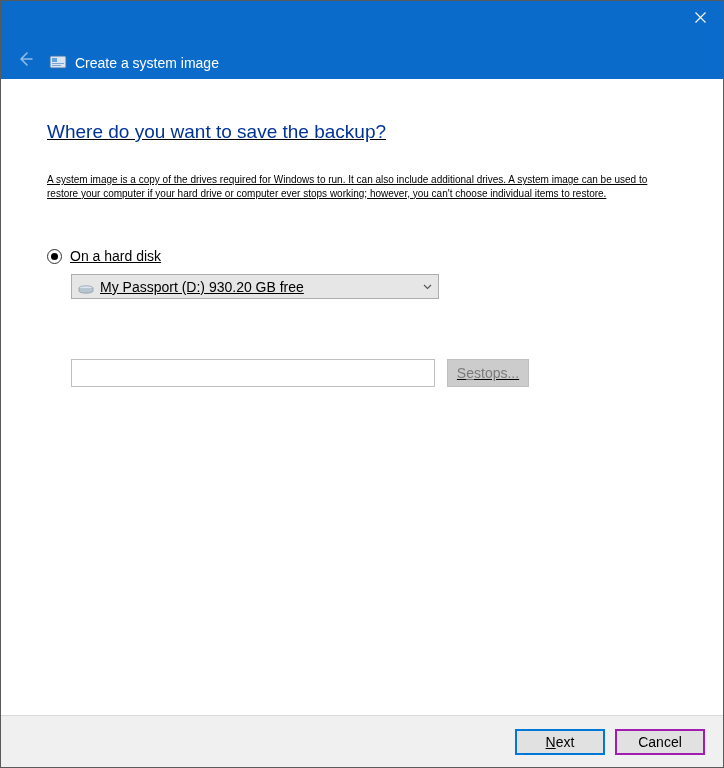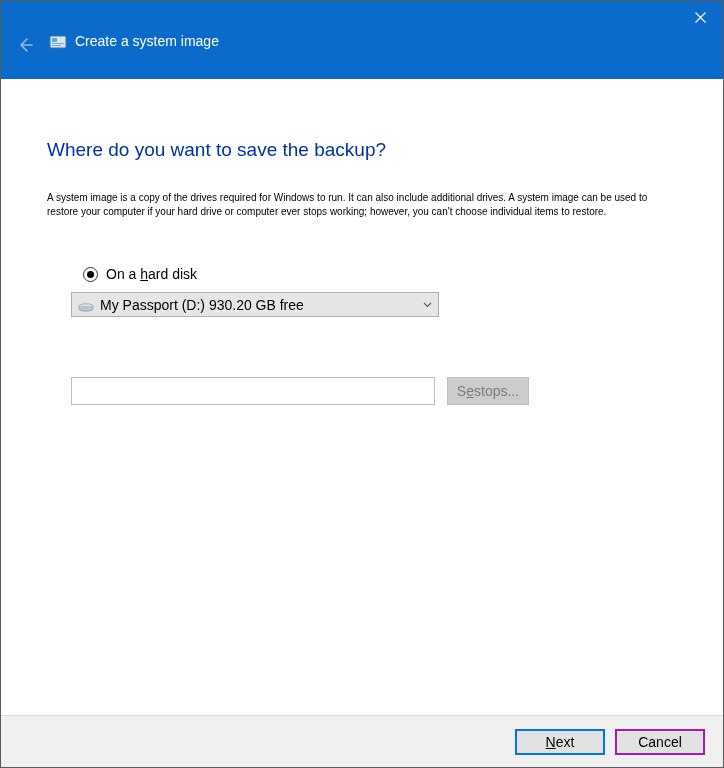--- a/index.html
+++ b/index.html
@@ -3,32 +3,32 @@
 <meta charset="utf-8">
 <style>
   * { box-sizing: border-box; }
   html, body { margin: 0; padding: 0; height: 100%; font-family: "Segoe UI", Tahoma, sans-serif; font-size: 14px; color: #000; }
   .window { width: 724px; height: 768px; background: #fff; display: flex; flex-direction: column; border: 1px solid #5a5a5a; }
 
   .titlebar { background: #0a6bcb; height: 32px; display: flex; align-items: center; justify-content: flex-end; }
   .titlebar-close { width: 46px; height: 32px; display: flex; align-items: center; justify-content: center; color: #fff; cursor: pointer; }
   .titlebar-close svg { width: 11px; height: 11px; }
 
-  .headerbar { background: #0a6bcb; height: 46px; display: flex; align-items: flex-start; padding: 0 10px 8px 12px; }
+  .headerbar { background: #0a6bcb; height: 46px; display: flex; align-items: flex-end; padding: 0 10px 8px 12px; }
   .back-arrow { width: 24px; height: 24px; display: flex; align-items: center; justify-content: center; color: rgba(255,255,255,0.6); margin-right: 12px; }
   .back-arrow svg { width: 18px; height: 18px; }
   .wiz-icon { width: 18px; height: 18px; margin-right: 8px; display: flex; align-items: center; justify-content: center; }
   .wiz-title { color: #fff; font-size: 14px; }
 
-  .content { flex: 1; padding: 60px 46px 10px 46px; }
+  .content { flex: 1; padding: 42px 46px 10px 46px; text-decoration: underline; }
   .page-heading { color: #003399; font-size: 19px; font-weight: 400; margin-bottom: 30px; }
   .description { color: #000; font-size: 10px; line-height: 1.35; margin-bottom: 48px; }
 
   .option-group { margin-bottom: 60px; }
-  .radio-row { display: flex; align-items: center; margin-bottom: 10px; margin-left: 36px; }
+  .radio-row { display: flex; align-items: center; margin-bottom: 10px; }
   .radio { width: 15px; height: 15px; border: 1px solid #333; border-radius: 50%; display: inline-flex; align-items: center; justify-content: center; margin-right: 8px; cursor: pointer; background: #fff; flex-shrink: 0; }
   .radio.checked::after { content: ""; width: 7px; height: 7px; border-radius: 50%; background: #000; }
   .radio-label { font-size: 14px; cursor: pointer; }
   .u { text-decoration: underline; }
 
   .combo { margin-left: 24px; width: 368px; height: 25px; background: #e6e6e6; border: 1px solid #adadad; display: flex; align-items: center; padding: 0 0 0 6px; position: relative; }
   .combo.enabled { cursor: pointer; }
   .combo.disabled { background: #ccc; border-color: #bfbfbf; color: #6b6b6b; }
   .disk-ico { width: 16px; height: 10px; margin-right: 6px; flex-shrink: 0; }
   .combo-text { font-size: 14px; }

